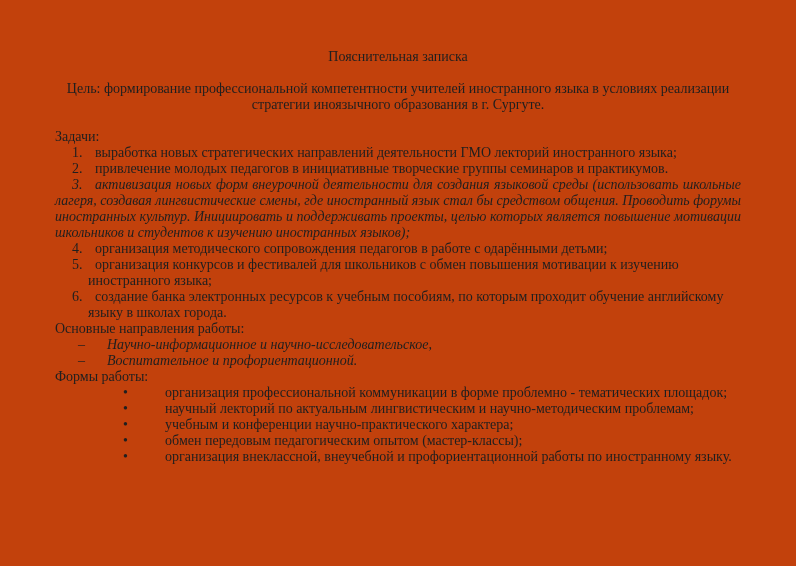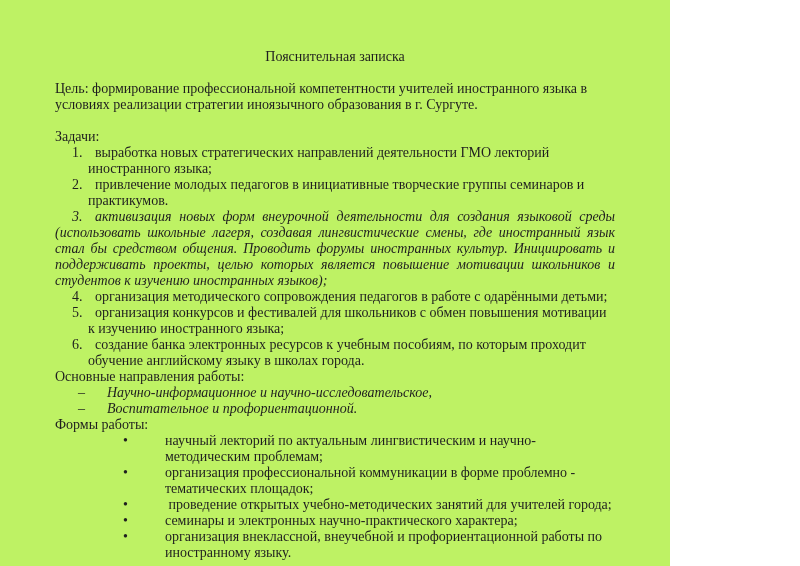--- a/index.html
+++ b/index.html
@@ -12,33 +12,33 @@
     height: 566px;
     font-family: "Liberation Serif", "DejaVu Serif", serif;
     font-size: 14px;
     line-height: 16px;
     color: #1f1f1f;
     overflow: hidden;
   }
   .page {
     position: relative;
     box-sizing: border-box;
-    width: 670px;
+    width: 796px;
     height: 566px;
     padding: 49px 55px 0 55px;
-    background: #bef264;
+    background: #c2410c;
   }
   .doc-title {
     text-align: center;
   }
   .spacer {
     height: 16px;
   }
   .goal {
-    text-align: left;
+    text-align: center;
   }
   
   .num-item {
     padding-left: 33px;
     text-indent: -16px;
   }
   
   .num-item-flush {
     padding-left: 0;
     text-indent: 17px;
@@ -111,28 +111,28 @@
   <div class="dash-item">
     <span class="dash-marker">–</span><span>Научно-информационное и научно-исследовательское,</span>
   </div>
   <div class="dash-item">
     <span class="dash-marker">–</span><span>Воспитательное и профориентационной.</span>
   </div>
 
   <div>Формы работы:</div>
 
   <div class="bullet-item">
+    <span class="bullet-marker">•</span><span>организация профессиональной коммуникации в форме проблемно - тематических площадок;</span>
+  </div>
+  <div class="bullet-item">
     <span class="bullet-marker">•</span><span>научный лекторий по актуальным лингвистическим и научно-методическим проблемам;</span>
   </div>
   <div class="bullet-item">
-    <span class="bullet-marker">•</span><span>организация профессиональной коммуникации в форме проблемно - тематических площадок;</span>
+    <span class="bullet-marker">•</span><span>учебным и конференции научно-практического характера;</span>
   </div>
   <div class="bullet-item">
-    <span class="bullet-marker">•</span><span> проведение открытых учебно-методических занятий для учителей города;</span>
-  </div>
-  <div class="bullet-item">
-    <span class="bullet-marker">•</span><span>семинары и электронных научно-практического характера;</span>
+    <span class="bullet-marker">•</span><span>обмен передовым педагогическим опытом (мастер-классы);</span>
   </div>
   <div class="bullet-item">
     <span class="bullet-marker">•</span><span>организация внеклассной, внеучебной и профориентационной работы по иностранному языку.</span>
   </div>
 
 </div>
 
 </body></html>

